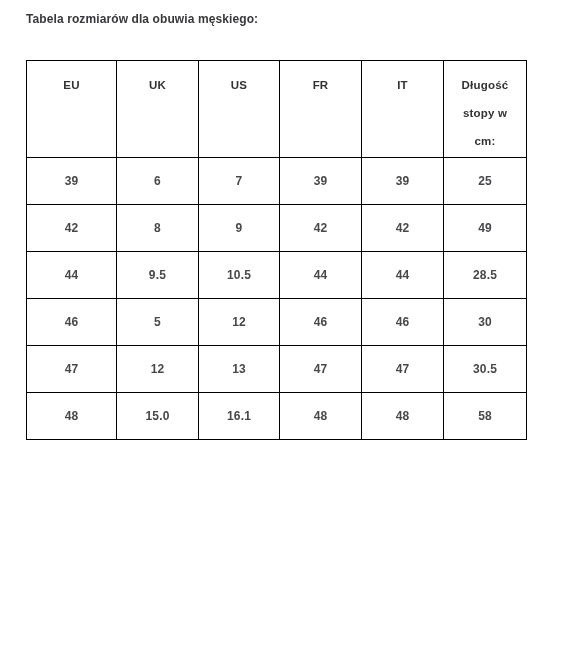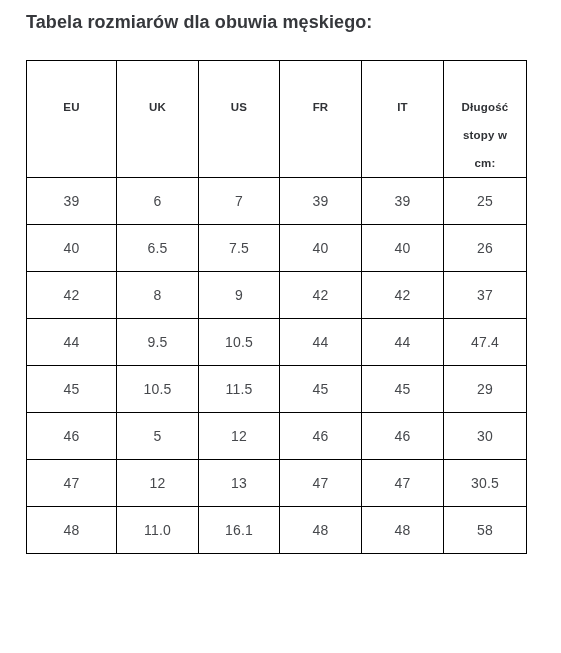--- a/index.html
+++ b/index.html
@@ -17,21 +17,21 @@
   .page {
     position: relative;
     width: 561px;
     height: 653px;
     box-sizing: border-box;
   }
   .chart-title {
     position: absolute;
     left: 26px;
     top: 12px;
-    font-size: 18px;
+    font-size: 12px;
     font-weight: bold;
     color: #36383c;
     letter-spacing: 0.1px;
     white-space: nowrap;
   }
   .size-table {
     position: absolute;
     left: 26px;
     top: 60px;
     width: 500px;
@@ -41,32 +41,32 @@
   .size-table th,
   .size-table td {
     border: 1px solid #000000;
     text-align: center;
     padding: 0;
     box-sizing: border-box;
   }
   .size-table thead th {
     height: 97px;
     vertical-align: top;
-    padding-top: 32px;
+    padding-top: 10px;
     font-size: 11.5px;
     font-weight: bold;
     color: #303236;
     line-height: 28px;
     letter-spacing: 0.2px;
   }
   .size-table tbody td {
     height: 47px;
     vertical-align: middle;
-    font-size: 14px;
-    font-weight: normal;
+    font-size: 12px;
+    font-weight: bold;
     color: #46484c;
     letter-spacing: 0.2px;
   }
   .col-eu  { width: 90px; }
   .col-uk  { width: 82px; }
   .col-us  { width: 81px; }
   .col-fr  { width: 82px; }
   .col-it  { width: 82px; }
   .col-len { width: 83px; }
   .hdr-line { display: block; }
@@ -114,70 +114,54 @@
     <tbody>
         <tr>
           <td>39</td>
           <td>6</td>
           <td>7</td>
           <td>39</td>
           <td>39</td>
           <td>25</td>
         </tr>
         <tr>
-          <td>40</td>
-          <td>6.5</td>
-          <td>7.5</td>
-          <td>40</td>
-          <td>40</td>
-          <td>26</td>
-        </tr>
-        <tr>
           <td>42</td>
           <td>8</td>
           <td>9</td>
           <td>42</td>
           <td>42</td>
-          <td>37</td>
+          <td>49</td>
         </tr>
         <tr>
           <td>44</td>
           <td>9.5</td>
           <td>10.5</td>
           <td>44</td>
           <td>44</td>
-          <td>47.4</td>
-        </tr>
-        <tr>
-          <td>45</td>
-          <td>10.5</td>
-          <td>11.5</td>
-          <td>45</td>
-          <td>45</td>
-          <td>29</td>
+          <td>28.5</td>
         </tr>
         <tr>
           <td>46</td>
           <td>5</td>
           <td>12</td>
           <td>46</td>
           <td>46</td>
           <td>30</td>
         </tr>
         <tr>
           <td>47</td>
           <td>12</td>
           <td>13</td>
           <td>47</td>
           <td>47</td>
           <td>30.5</td>
         </tr>
         <tr>
           <td>48</td>
-          <td>11.0</td>
+          <td>15.0</td>
           <td>16.1</td>
           <td>48</td>
           <td>48</td>
           <td>58</td>
         </tr>
       </tbody>
   </table>
 
 </div>
 

